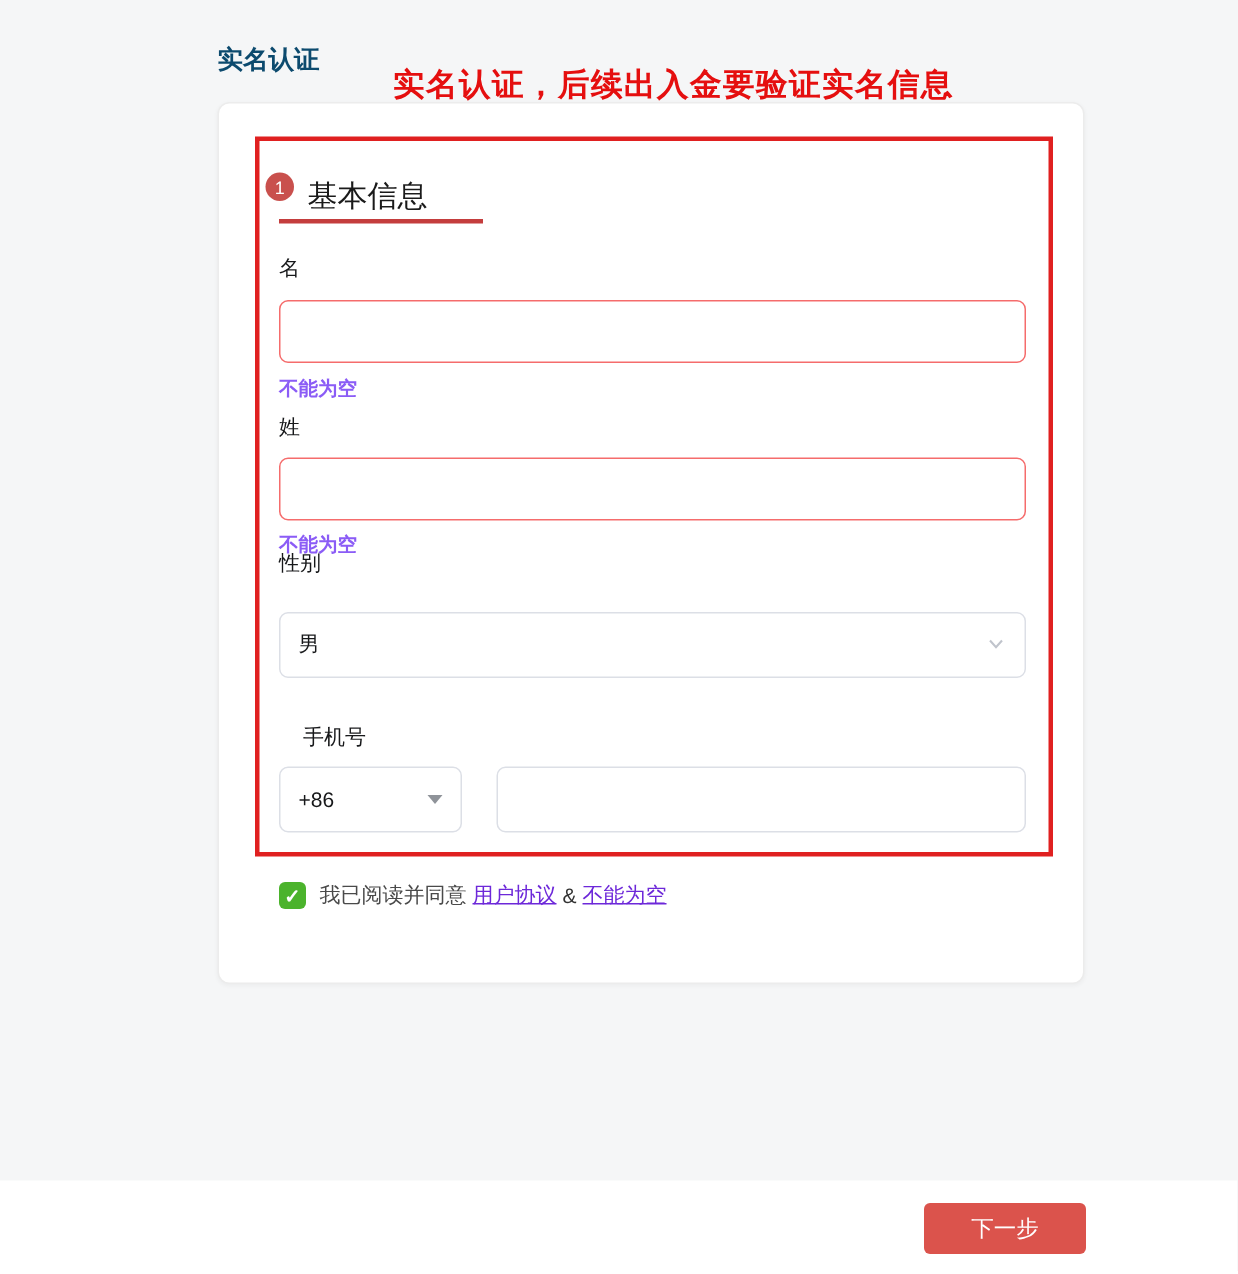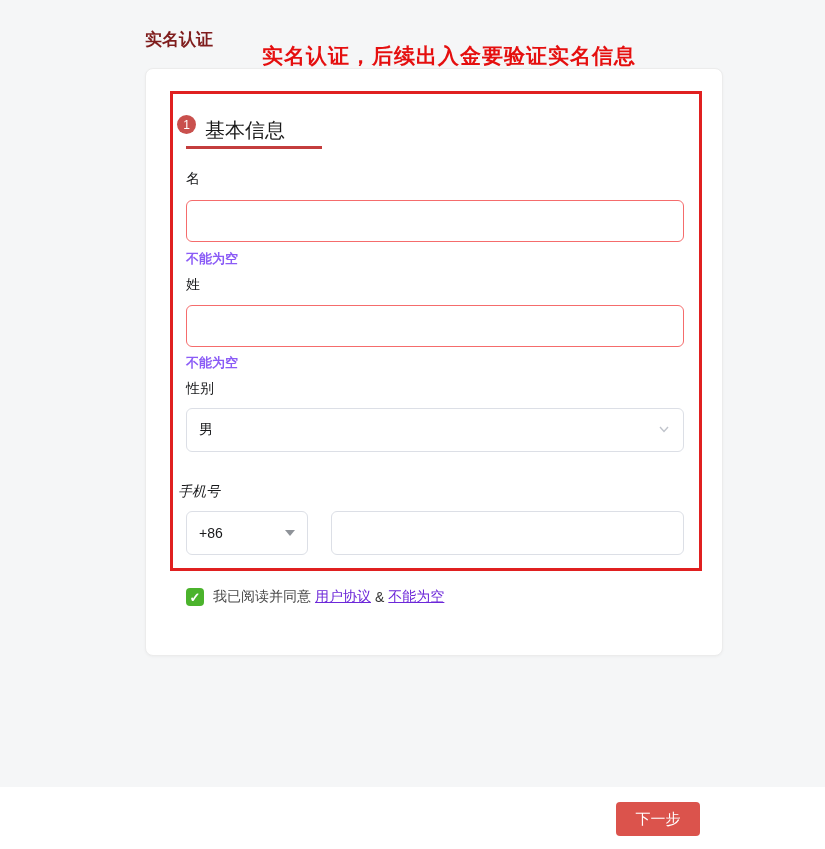--- a/index.html
+++ b/index.html
@@ -8,21 +8,21 @@
     position: relative;
     background: #f5f6f7;
     font-family: "Liberation Sans", sans-serif;
     overflow: hidden;
     color: #17181a;
   }
   .abs { position: absolute; }
 
   .page-title {
     left: 145px; top: 28px;
-    font-size: 17px; font-weight: bold; color: #7f1d1d;
+    font-size: 17px; font-weight: bold; color: #0c4a6e;
   }
   .warning {
     left: 262px; top: 42px;
     font-size: 21px; font-weight: bold;
     color: #e50f0f; letter-spacing: 1px;
   }
 
   .card {
     left: 145px; top: 68px;
     width: 578px; height: 588px;
@@ -47,22 +47,22 @@
     background: #c9504d;
     color: #fff; font-size: 12px;
     display: flex; align-items: center; justify-content: center;
   }
   .step-label { left: 59px; top: 48px; font-size: 20px; color: #1a1a1a; }
   .step-underline { left: 40px; top: 77px; width: 136px; height: 3px; background: #c43d3d; }
 
   .field-label { font-size: 14px; color: #17181a; }
   .lbl-first { left: 40px; top: 101px; }
   .lbl-last  { left: 40px; top: 207px; }
-  .lbl-gender{ left: 40px; top: 311px; }
-  .lbl-phone { left: 32px; top: 414px; font-style: italic; }
+  .lbl-gender{ left: 40px; top: 298px; }
+  .lbl-phone { left: 56px; top: 414px; }
 
   .text-input {
     box-sizing: border-box;
     border-radius: 6px;
     background: #fff;
     font-size: 14px;
     padding: 0 12px;
     outline: none;
     font-family: "Liberation Sans", sans-serif;
   }
@@ -116,21 +116,21 @@
   .amp { color: #333; }
 
   .footer-bar {
     left: 0; top: 787px;
     width: 825px; height: 62px;
     background: #ffffff;
   }
   .next-btn {
     position: absolute;
     left: 616px; top: 802px;
-    width: 84px; height: 34px;
+    width: 108px; height: 34px;
     background: #db534c;
     border: none; border-radius: 4px;
     color: #fff; font-size: 15px;
     font-family: "Liberation Sans", sans-serif;
     cursor: pointer;
   }
 </style>
 </head>
 <body>
 

